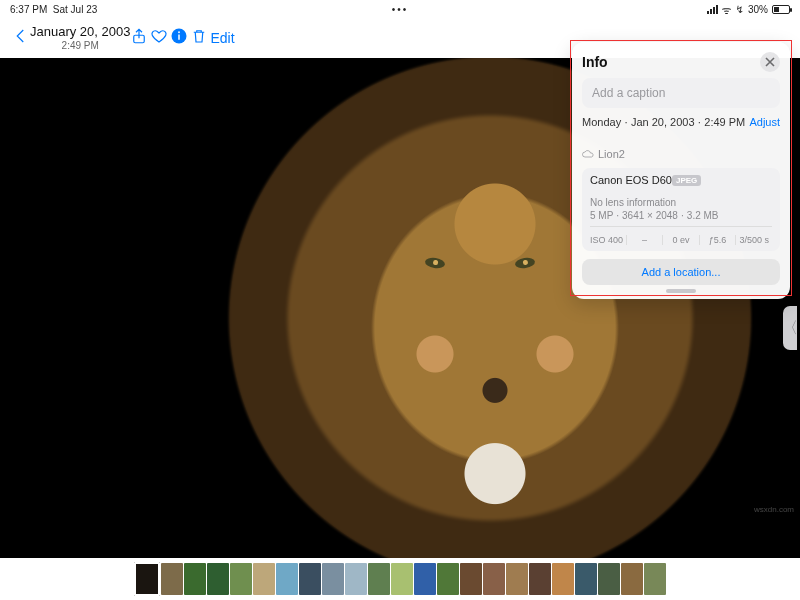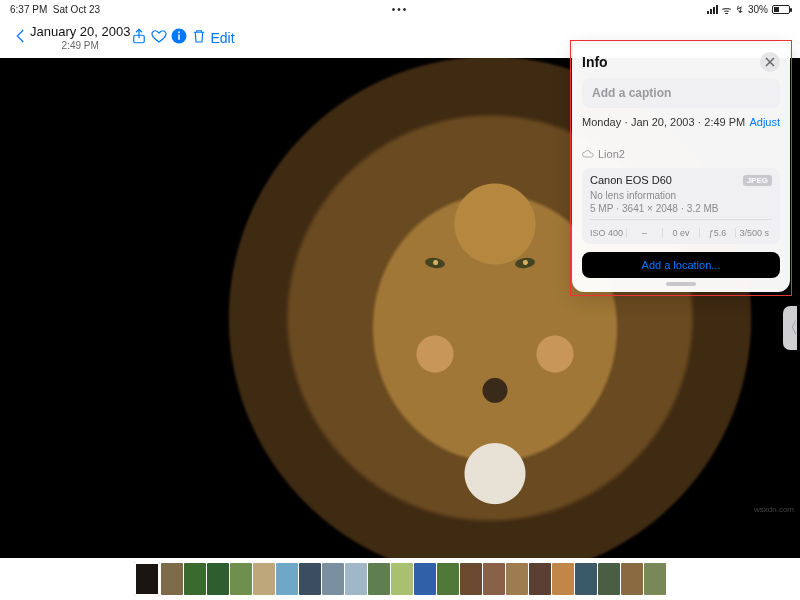--- a/index.html
+++ b/index.html
@@ -56,53 +56,53 @@
   .info-panel {
     position: absolute; top: 42px; right: 10px; width: 218px;
     background: rgba(255,255,255,0.96); border-radius: 12px; padding: 8px 10px 4px;
     box-shadow: 0 6px 20px rgba(0,0,0,.18);
     font-size: 11px; color: #333;
   }
   .annot { position:absolute; top:40px; right:8px; width:222px; height:256px; border:1.5px solid #e33; border-radius:0; z-index:50; pointer-events:none;}
   .info-panel .hdr { display:flex; justify-content:space-between; align-items:center; padding:2px 0 6px; }
   .info-panel .hdr .ttl { font-size:14px; font-weight:600; color:#111;}
   .info-panel .close { width:20px; height:20px; border-radius:50%; background:#e5e5e7; color:#6b6b6d; display:flex; align-items:center; justify-content:center; font-size:12px;}
-  .caption-box { background:#f0f0f2; border-radius:8px; padding:8px 10px; color:#9a9a9e; font-size:12px;font-weight:bold; }
+  .caption-box { background:#f0f0f2; border-radius:8px; padding:8px 10px; color:#9a9a9e; font-size:12px; }
   .row { display:flex; justify-content:space-between; align-items:flex-start; margin-top:8px; }
   .meta-date { color:#333; font-size:11px; }
   .adjust { color:#0079ff; font-size:11px; }
   .filename { color:#8a8a8e; font-size:11px; display:flex; align-items:center; gap:4px; margin-top:20px;}
   .cloud { width:12px; height:12px; stroke:#8a8a8e; fill:none; stroke-width:1.3;}
   .cam-card { background:#f0f0f2; border-radius:8px; margin-top:8px; padding:6px 8px 6px; font-size:10px; color:#555;}
-  .cam-card .cam-hdr{ display:flex; justify-content:space-between; align-items:center; }
+  .cam-card .cam-hdr{ display:flex; align-items:center; }
   .cam-card .cam { color:#222; font-size:11px;}
   .badge { background:#c7c7cc; color:#fff; font-size:8px; padding:1px 4px; border-radius:3px; font-weight:600;}
-  .lens { color:#8a8a8e; margin-top:4px;}
+  .lens { color:#8a8a8e; margin-top:11px;}
   .dim { color:#8a8a8e; margin-top:2px;}
   .exif { display:flex; justify-content:space-between; margin-top:5px; color:#8a8a8e; font-size:9px; border-top:0.5px solid #ddd; padding-top:8px;}
   .exif span{ flex:1; text-align:center; border-left:0.5px solid #ddd;}
   .exif span:first-child{border-left:none; text-align:left;}
-  .add-loc { text-align:center; color:#0079ff; font-size:11px; background:#000000; border-radius:8px; padding:7px; margin:8px 0 2px;}
+  .add-loc { text-align:center; color:#0079ff; font-size:11px; background:#e5e5e5; border-radius:8px; padding:7px; margin:8px 0 2px;}
   .grab { width:30px; height:4px; background:#c8c8cc; border-radius:2px; margin:4px auto 2px;}
 
   
   .thumbs { position:absolute; left:0; right:0; bottom:0; height:42px; background:#fff; display:flex; align-items:center; justify-content:center; gap:1px; padding:4px 0;}
   .thumb { width:22px; height:32px; background:#888; border-radius:1px; flex:none;}
   .thumb.sel { outline:2px solid #fff; outline-offset:-2px; width:26px; height:34px;}
   .th-seg { position:absolute; right:3px; bottom:250px; width:14px; height:44px; background:rgba(230,230,233,.9); border-radius:7px 0 0 7px; display:flex; align-items:center; justify-content:center; color:#8a8a8e; font-size:16px;}
 
   .watermark{ position:absolute; right:6px; bottom:44px; font-size:8px; color:rgba(255,255,255,.25); z-index:5;}
 </style>
 </head>
 <body>
 
 <div class="status">
   <div>
     <span>6:37 PM</span>
-    &nbsp;<span>Sat Oct 23</span>
+    &nbsp;<span>Sat Jul 23</span>
   </div>
   <div class="dots">•••</div>
   <div class="right">
     <span class="sig">
         <span></span>
         <span></span>
         <span></span>
         <span></span>
       </span>
     <span class="wifi">ᯤ</span>

